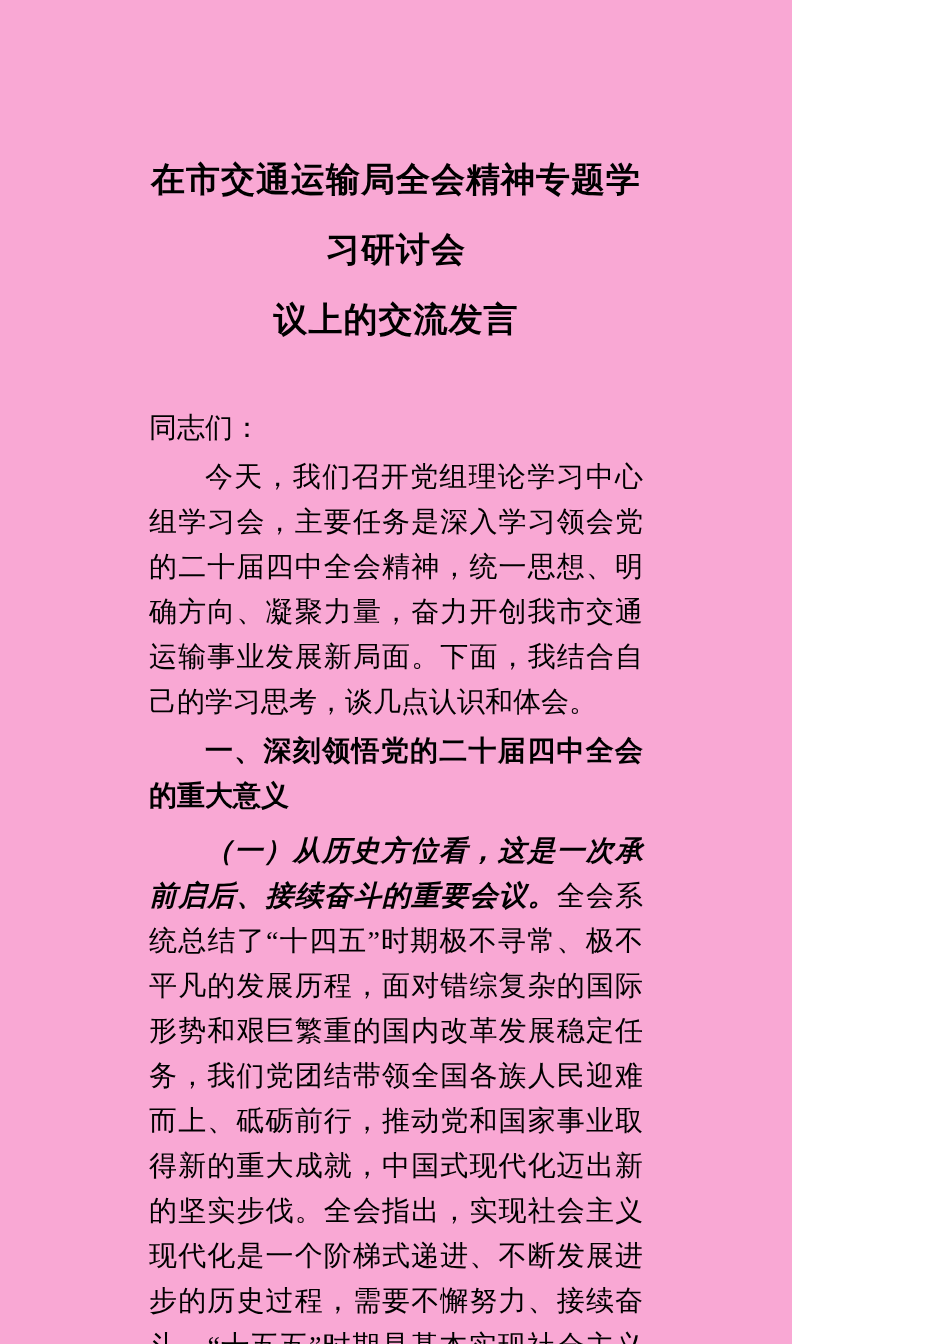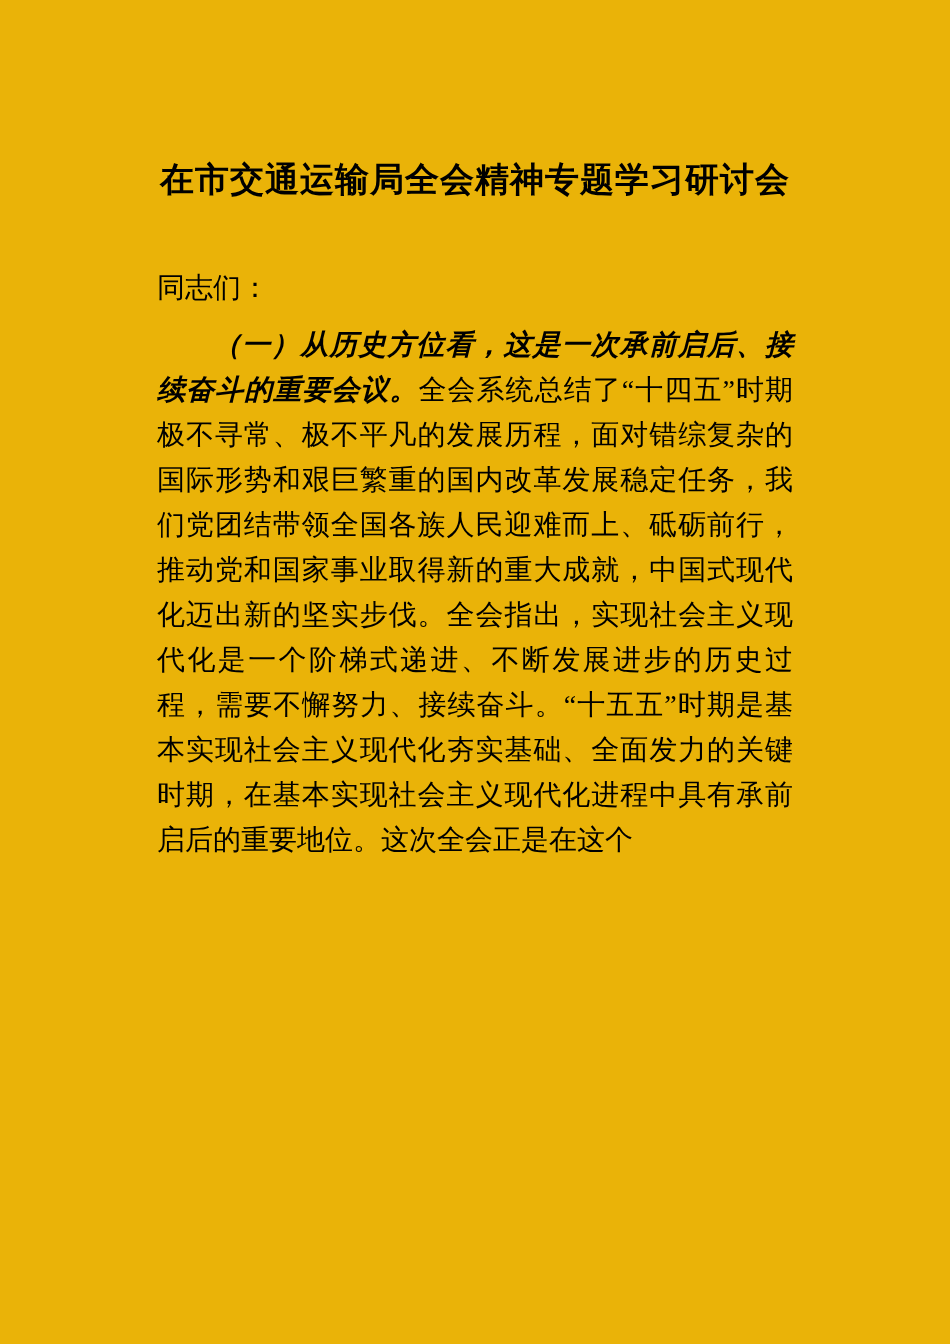--- a/index.html
+++ b/index.html
@@ -8,39 +8,39 @@
     background: #ffffff;
   }
   body {
     width: 950px;
     height: 1344px;
     font-family: "Liberation Serif", serif;
     color: #000000;
   }
   .page {
     box-sizing: border-box;
-    width: 950px;
+    width: 792px;
     height: 1344px;
     padding: 145px 145px 0 145px;
     overflow: hidden;
-    background: #eab308;
+    background: #f9a8d4;
   }
   .title {
     margin: 0 0 50px 0;
     font-size: 34px;
     font-weight: bold;
     text-align: center;
     line-height: 70px;
     letter-spacing: 1px;
   }
   .title-line {
     display: block;
   }
   .para {
-    margin: 12px;
+    margin: 4px;
     font-size: 28px;
     line-height: 45px;
     text-align: justify;
     word-break: break-all;
   }
   .indent {
     text-indent: 2em;
   }
   .heading {
     font-weight: bold;
@@ -53,22 +53,25 @@
     font-style: italic;
   }
 </style>
 </head>
 <body>
 
 <div class="page">
 
   <h1 class="title">
     <span class="title-line">在市交通运输局全会精神专题学习研讨会</span>
+    <span class="title-line">议上的交流发言</span>
   </h1>
 
   <p class="para">同志们：</p>
 
+  <p class="para indent">今天，我们召开党组理论学习中心组学习会，主要任务是深入学习领会党的二十届四中全会精神，统一思想、明确方向、凝聚力量，奋力开创我市交通运输事业发展新局面。下面，我结合自己的学习思考，谈几点认识和体会。</p>
 
+  <p class="para indent heading">一、深刻领悟党的二十届四中全会的重大意义</p>
 
 
   <p class="para indent item"><strong class="lead">（一）从历史方位看，这是一次承前启后、接续奋斗的重要会议。</strong><span>全会系统总结了“十四五”时期极不寻常、极不平凡的发展历程，面对错综复杂的国际形势和艰巨繁重的国内改革发展稳定任务，我们党团结带领全国各族人民迎难而上、砥砺前行，推动党和国家事业取得新的重大成就，中国式现代化迈出新的坚实步伐。全会指出，实现社会主义现代化是一个阶梯式递进、不断发展进步的历史过程，需要不懈努力、接续奋斗。“十五五”时期是基本实现社会主义现代化夯实基础、全面发力的关键时期，在基本实现社会主义现代化进程中具有承前启后的重要地位。这次全会正是在这个</span></p>
 
 </div>
 
 </body></html>

